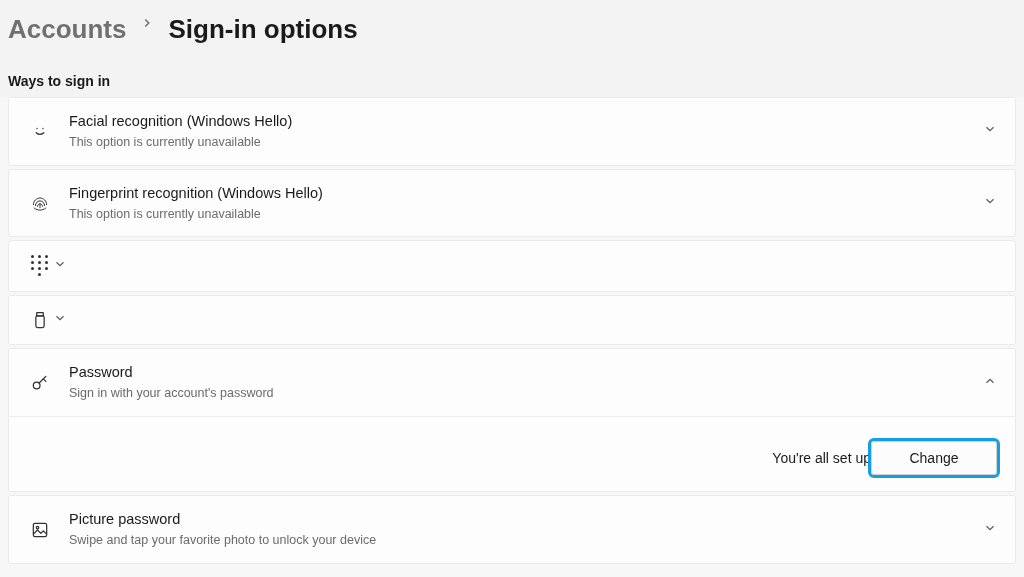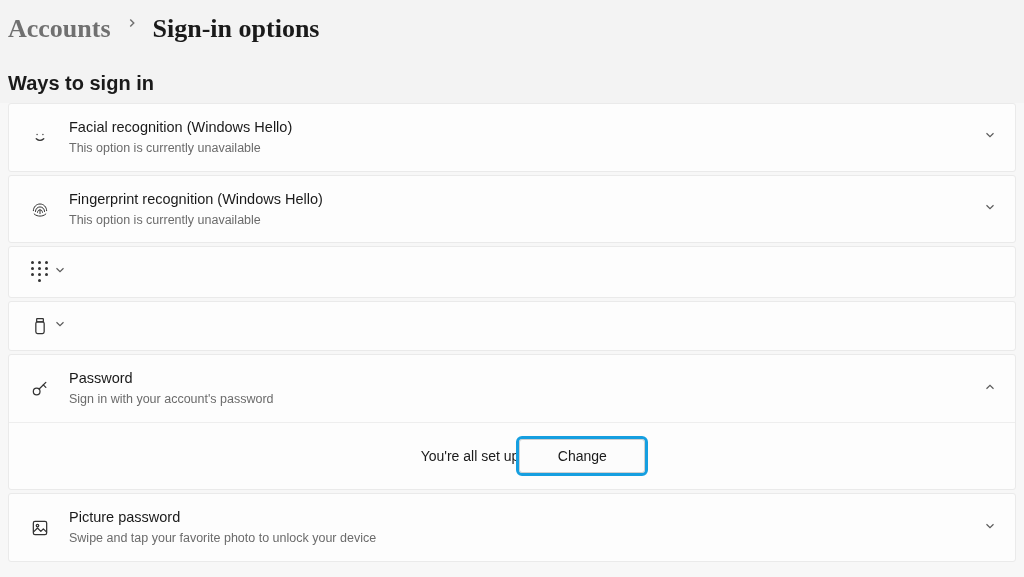--- a/index.html
+++ b/index.html
@@ -10,38 +10,37 @@
       width: 1024px;
       height: 577px;
       overflow: hidden;
     }
     .breadcrumb {
       padding: 14px 8px 18px 8px;
       display: flex;
       align-items: flex-start;
       gap: 14px;
       background: #f3f3f3;
-      font-family: Liberation Serif, serif;
     }
     .breadcrumb-parent {
       font-size: 26px;
       font-weight: 600;
       color: #707070;
     }
     .breadcrumb-sep {
       font-size: 18px;
       color: #707070;
     }
     .breadcrumb-current {
       font-size: 26px;
       font-weight: 600;
       color: #1a1a1a;
     }
     .section-heading {
-      font-size: 20px;
+      font-size: 14px;
       font-weight: 600;
       padding: 10px 24px 8px 8px;
       background: #f3f3f3;
     }
     .options {
       padding: 0 8px;
       display: flex;
       flex-direction: column;
       gap: 3px;
     }
@@ -80,24 +79,24 @@
       line-height: 1.35;
       margin-top: 3px;
     }
     .chevron {
       color: #5a5a5a;
       flex-shrink: 0;
     }
     .chevron svg { width: 14px; height: 14px; }
     .expanded-body {
       border-top: 1px solid #eee;
-      padding: 16px 18px 16px 60px;
+      padding: 24px 18px 16px 60px;
       display: flex;
       align-items: center;
-      justify-content: center;
+      justify-content: flex-end;
     }
     .expanded-status {
       font-size: 14px;
       color: #1a1a1a;
     }
     .change-btn {
       width: 126px;
       height: 34px;
       background: #fcfcfc;
       border: 1px solid #d0d0d0;

